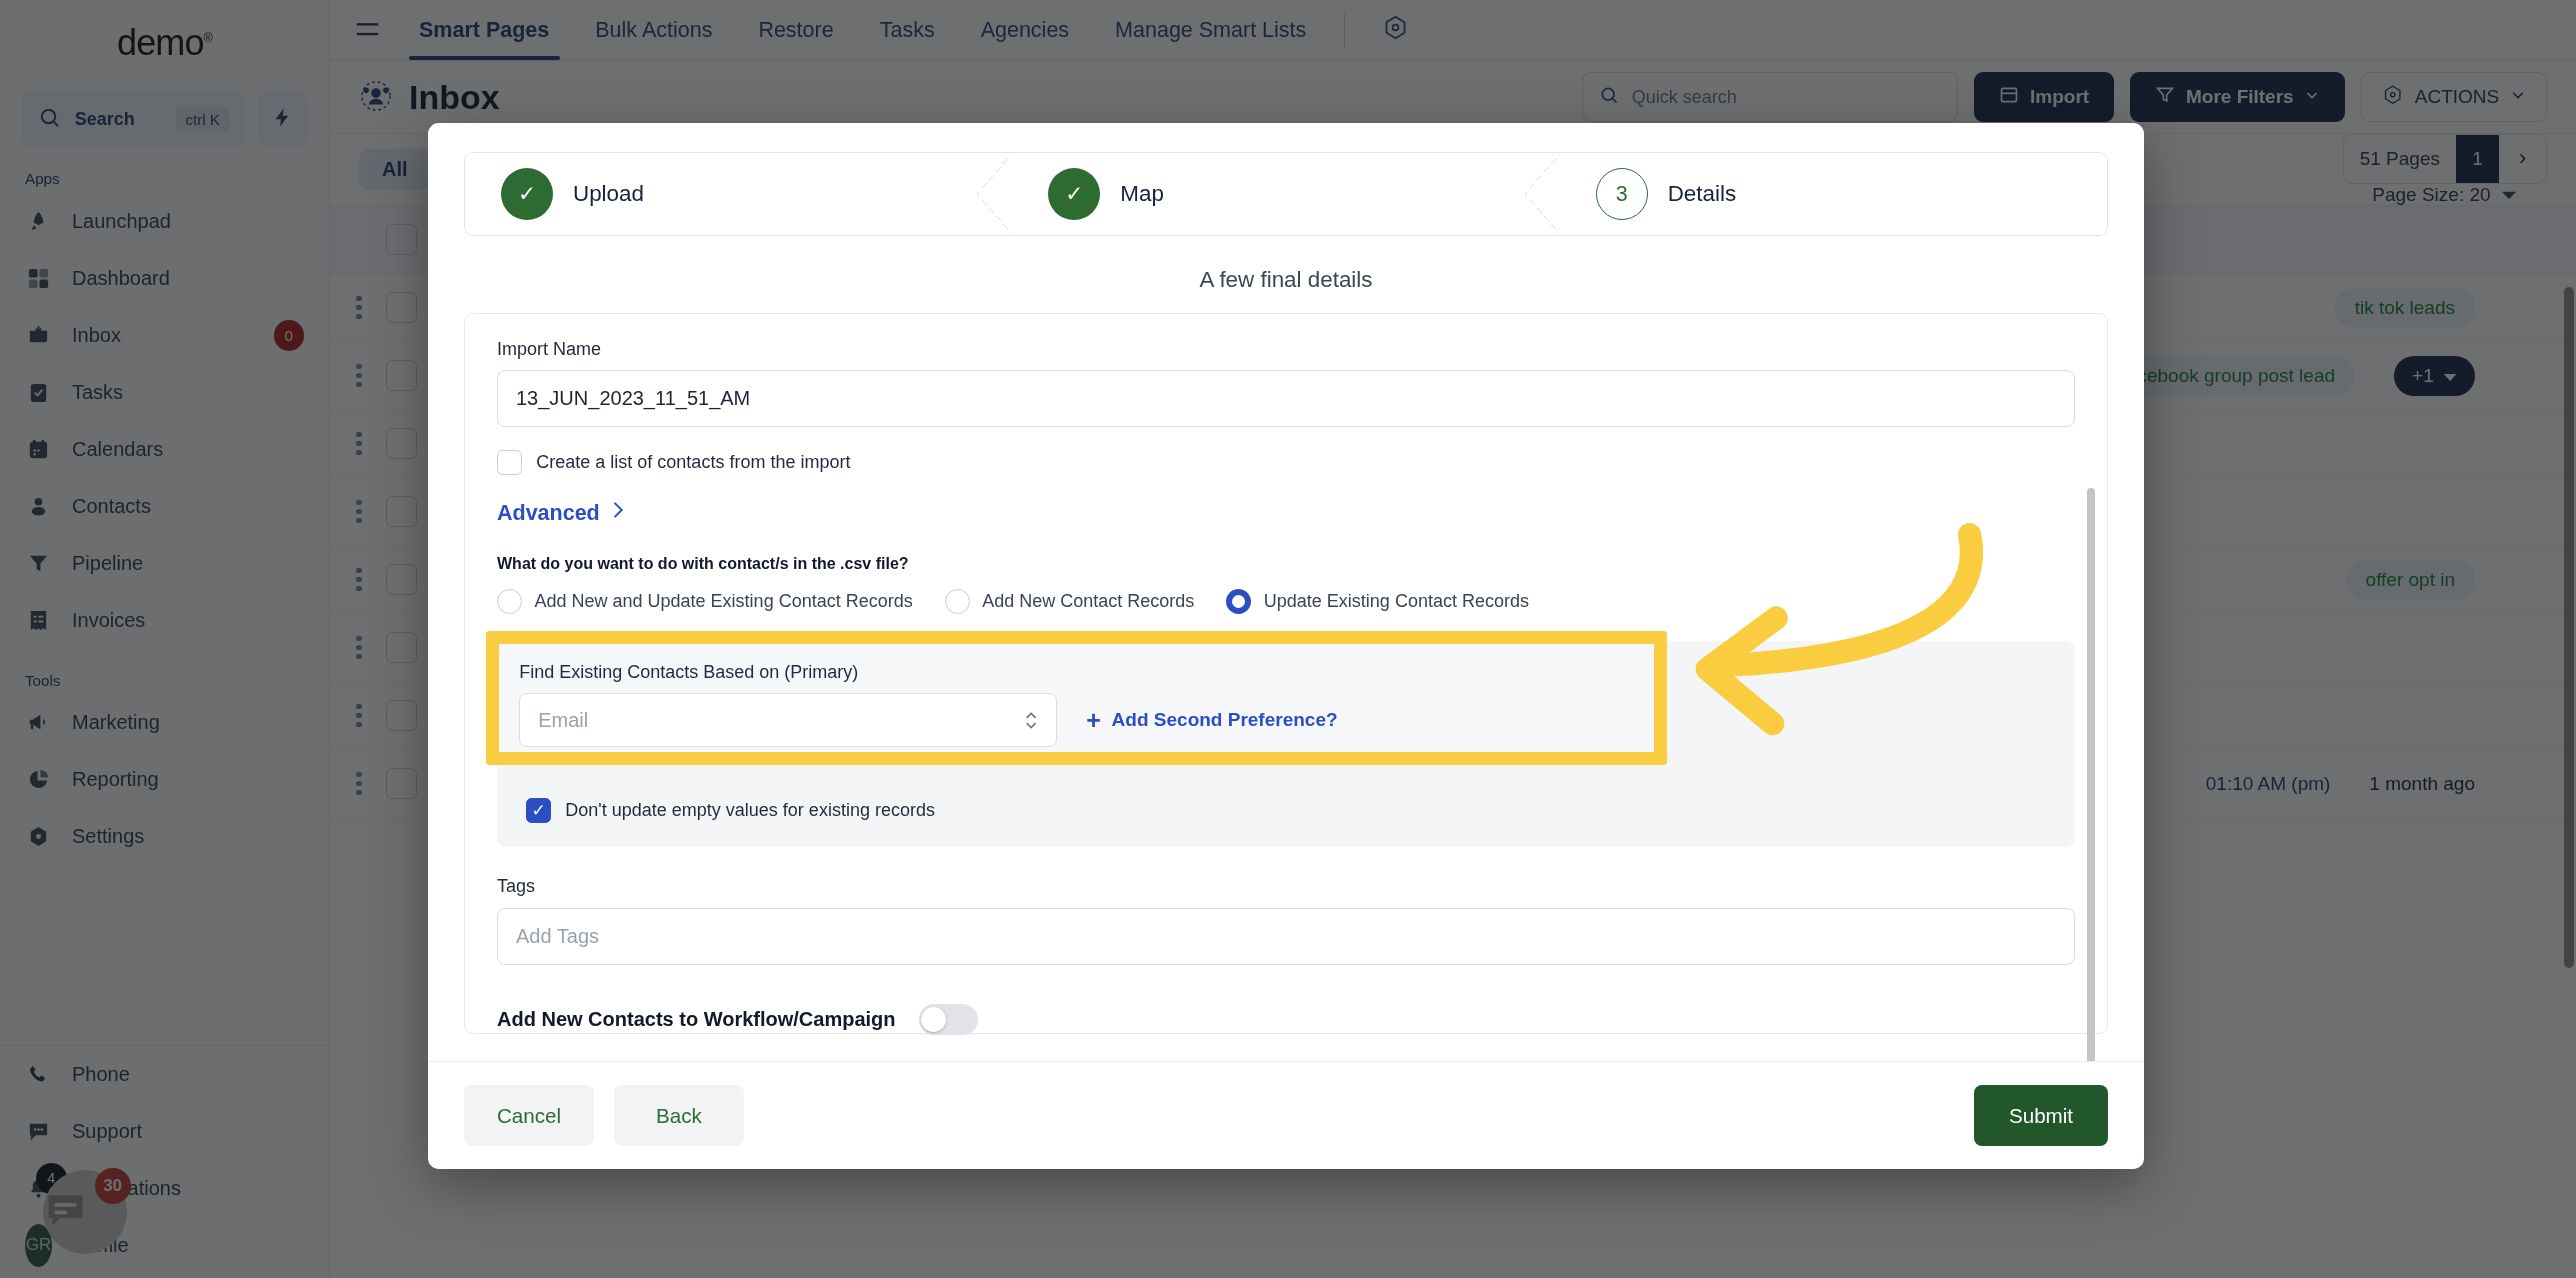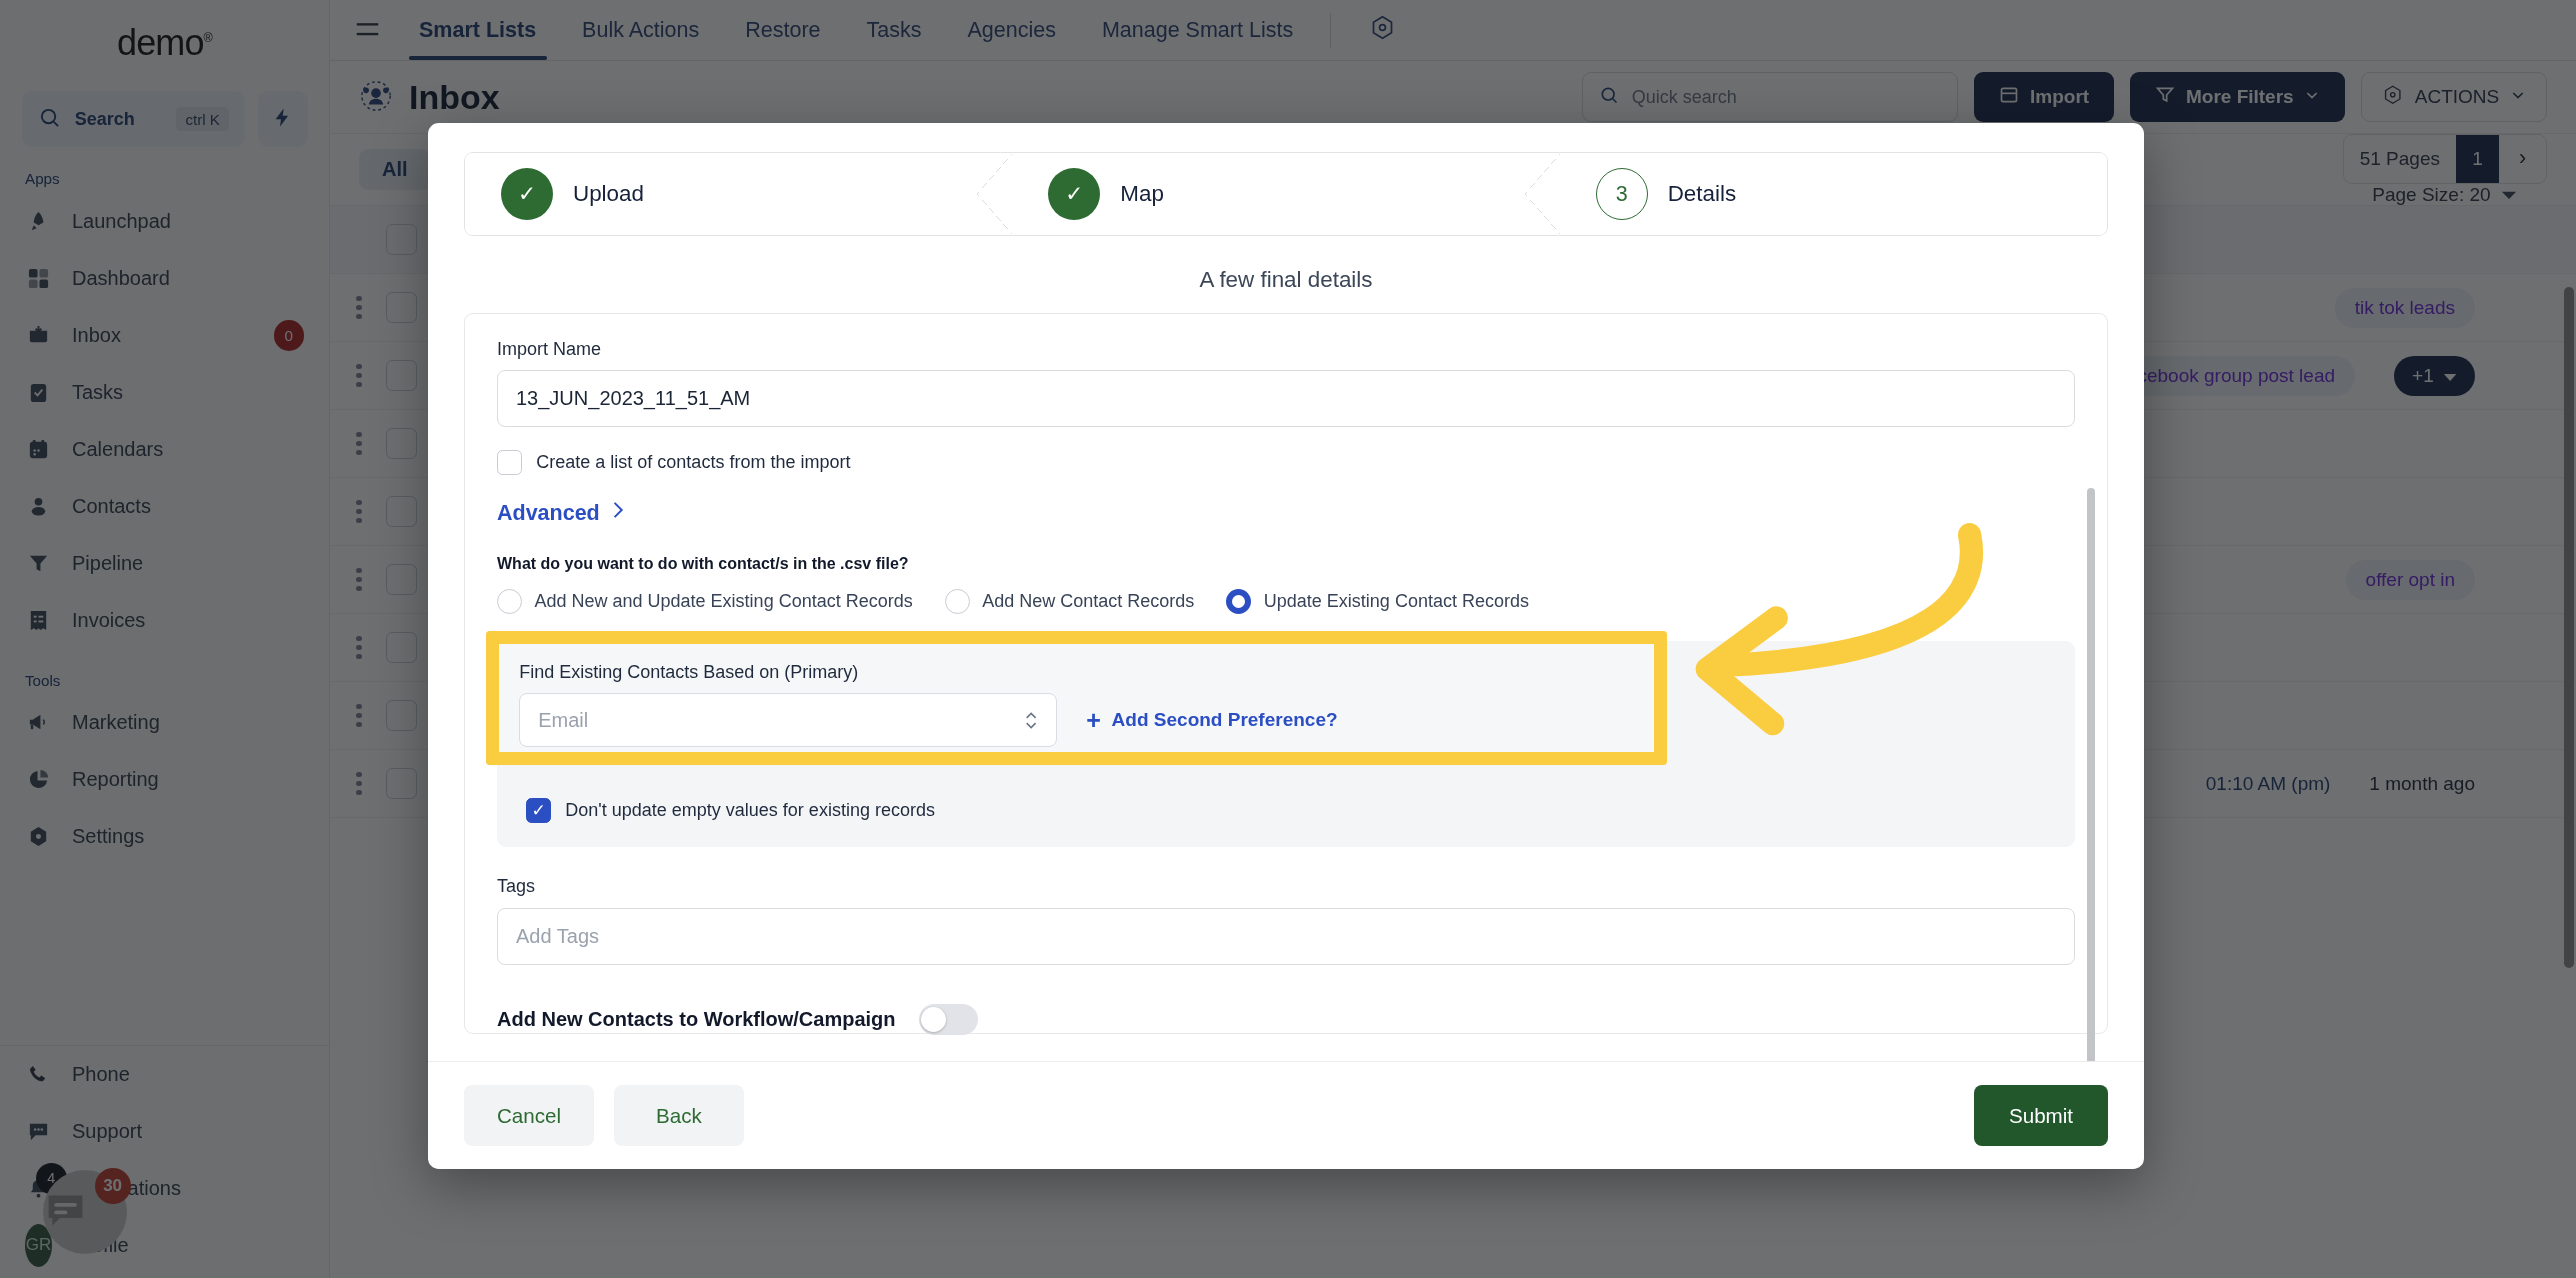--- a/index.html
+++ b/index.html
@@ -162,21 +162,21 @@
   .tbl { flex: 1; overflow: hidden; }
   .tbl-row {
     height: 68px; display: flex; align-items: center; gap: 18px;
     padding: 0 20px; border-bottom: 0.9px solid #eeeeee;
   }
   .tbl-row.header { background: #f7f8fa; }
   .dots { width: 18px; display: flex; flex-direction: column; gap: 3.6px; align-items: center; }
   .dots i { width: 5.4px; height: 5.4px; background: #7b8493; border-radius: 50%; display: block; }
   .cbox { width: 30.5px; height: 30.5px; border: 0.9px solid #c9cdd4; border-radius: 6.3px; }
   .tag-chip {
-    background: #eef1f6; color: #6d28d9; border-radius: 895px;
+    background: #eef1f6; color: #15803d; border-radius: 895px;
     padding: 9px 20px; font-size: 19px;
   }
   .tag-more {
     background: #16254b; color: #fff; border-radius: 895px;
     padding: 9px 18px; font-size: 19px; display: flex; align-items: center; gap: 9px;
   }
   .cell-right { margin-left: auto; display: flex; align-items: center; gap: 39px; padding-right: 81px; }
   .time-cell { font-size: 19px; color: #1e3a6e; }
   .ago-cell { font-size: 19px; color: #1b2536; }
   .green-pill { background:#31543a; width:63px; height:23px; border-radius:5.4px; }
@@ -551,21 +551,21 @@
 
     <div class="topbar">
       <div class="hamburger">
         <svg width="27" height="21.5" viewBox="0 0 24 20" stroke="#2a3442" stroke-width="2.2">
             <line x1="2" y1="5" x2="22" y2="5"></line>
             <line x1="2" y1="14" x2="22" y2="14"></line>
           </svg>
       </div>
       <div class="tabs">
         <div class="tab active">
-            <span>Smart Lists</span>
+            <span>Smart Pages</span>
           </div>
         <div class="tab">
             <span>Bulk Actions</span>
           </div>
         <div class="tab">
             <span>Restore</span>
           </div>
         <div class="tab">
             <span>Tasks</span>
           </div>

